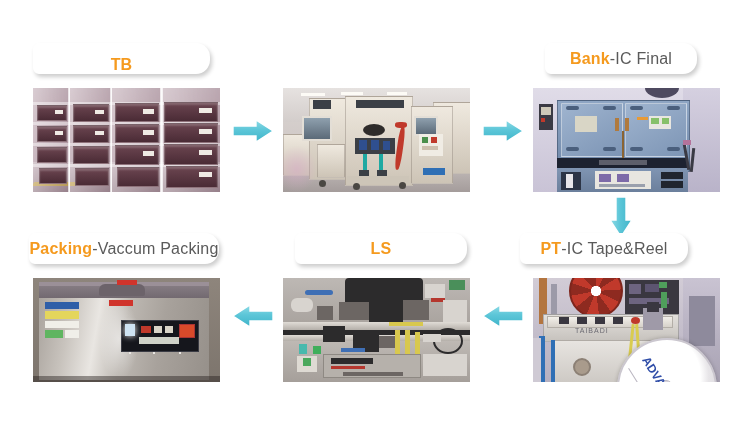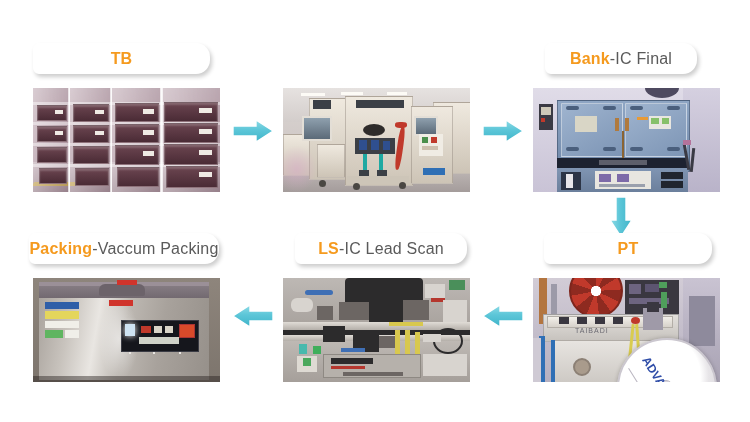--- a/index.html
+++ b/index.html
@@ -148,21 +148,21 @@
 
   
   .arrow{position:absolute;}
   .arrow svg{display:block;}
 </style>
 </head>
 <body>
 
 <div class="flow">
 
-  <div class="pill" style="left:33px;top:43px;width:177px;">
+  <div class="pill" style="left:33px;top:43px;width:177px;align-items:flex-end;">
     <span class="code">TB</span>
   </div>
 
   <div class="panel p1" style="left:33px;top:88px;">
     <div class="scene">
       <div class="sh floor"></div>
       <div class="sh stripe"></div>
 
       <div class="sh rack" style="left:0;width:36px;"></div>
       <div class="sh rack" style="left:36px;width:42px;"></div>
@@ -410,21 +410,20 @@
           <stop offset="45%" stop-color="#5cc6d8"></stop>
           <stop offset="100%" stop-color="#3fb4c9"></stop>
         </linearGradient>
       </defs>
       <path d="M41 8 H18 V2 L1 13 L18 24 V18 H41 Z" fill="url(#gl1)" stroke="#ffffff" stroke-width="1.4"></path>
     </svg>
   </div>
 
   <div class="pill" style="left:295px;top:233px;width:172px;">
     <span class="code">LS</span>
-    <span class="rest">-IC Lead Scan</span>
   </div>
 
   <div class="panel p5" style="left:283px;top:278px;">
     <div class="scene">
 
       <div class="sh" style="left:0;top:0;width:187px;height:50px;background:linear-gradient(180deg,#bdb8b4,#a8a29d);"></div>
       <div class="sh" style="left:0;top:50px;width:187px;height:54px;background:linear-gradient(180deg,#c6c1bc,#a59f9a);"></div>
 
       <div class="sh dk" style="left:62px;top:0px;width:78px;height:34px;border-radius:4px;"></div>
       <div class="sh dk" style="left:86px;top:28px;width:34px;height:24px;"></div>
@@ -475,22 +474,23 @@
         <linearGradient id="gl2" x1="0" y1="0" x2="0" y2="1">
           <stop offset="0%" stop-color="#8fdbe6"></stop>
           <stop offset="45%" stop-color="#5cc6d8"></stop>
           <stop offset="100%" stop-color="#3fb4c9"></stop>
         </linearGradient>
       </defs>
       <path d="M41 8 H18 V2 L1 13 L18 24 V18 H41 Z" fill="url(#gl2)" stroke="#ffffff" stroke-width="1.4"></path>
     </svg>
   </div>
 
-  <div class="pill" style="left:544px;top:233px;width:168px;">
+  <div class="pill" style="left:520px;top:233px;width:168px;">
     <span class="code">PT</span>
+    <span class="rest">-IC Tape&amp;Reel</span>
   </div>
 
   <div class="panel p6" style="left:533px;top:278px;">
     <div class="scene">
 
       <div class="sh" style="left:0;top:0;width:187px;height:104px;background:linear-gradient(180deg,#d2ccd6,#b6b0c0);"></div>
       <div class="sh" style="left:150px;top:0;width:37px;height:104px;background:linear-gradient(180deg,#c9c3d2,#a9a3b4);"></div>
       <div class="sh" style="left:156px;top:18px;width:26px;height:50px;background:#8e8a9c;"></div>
 
       <div class="sh reelred" style="left:36px;top:-14px;width:50px;height:50px;"></div>

